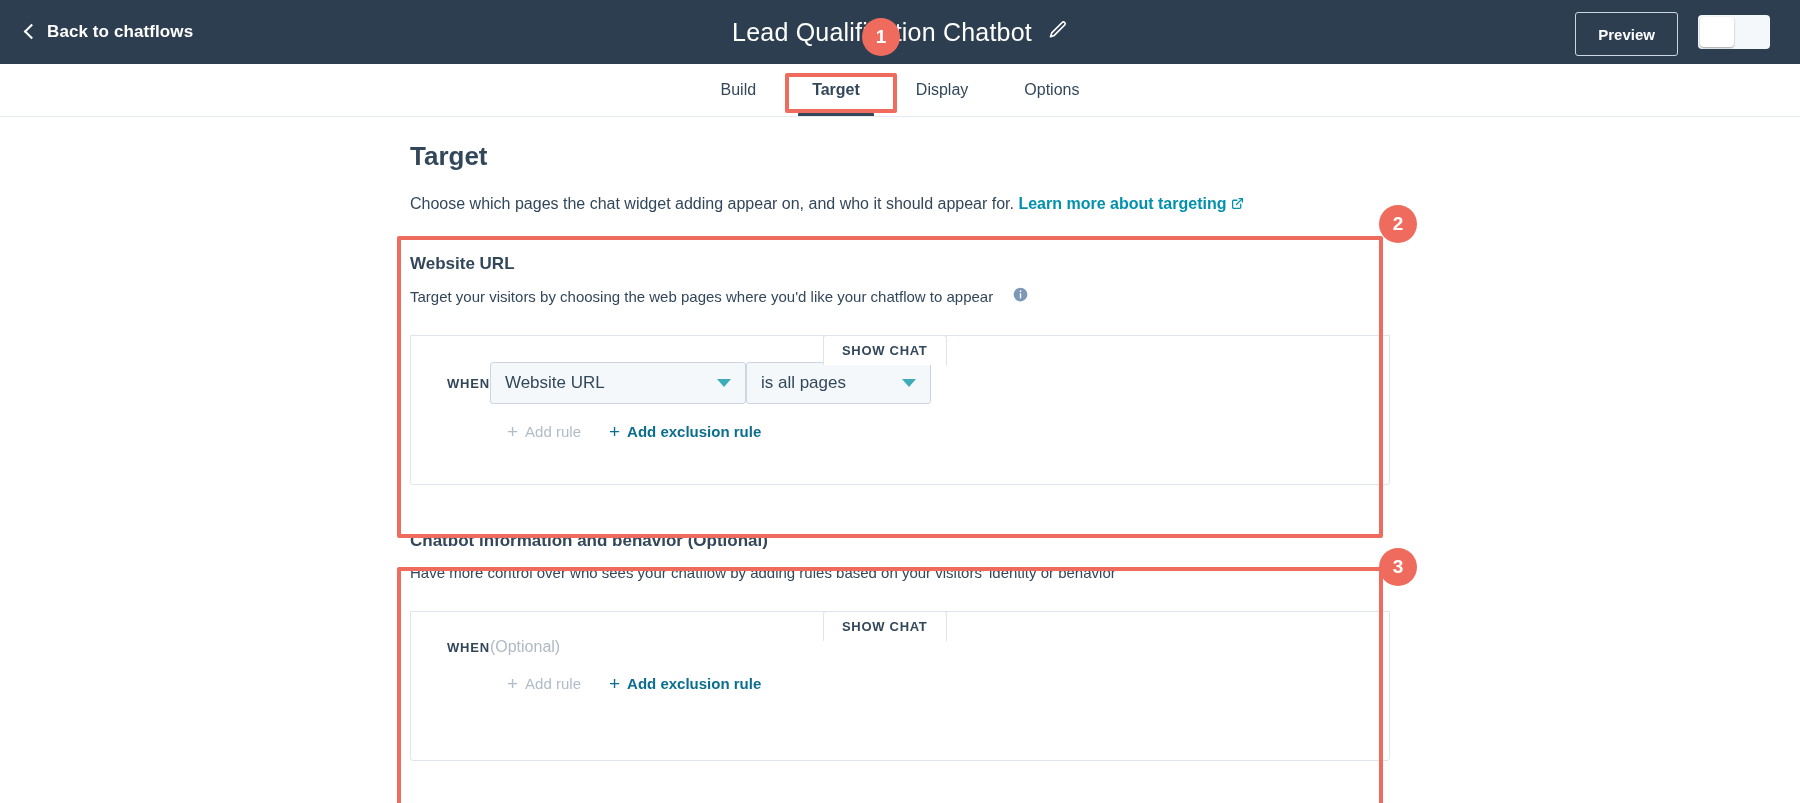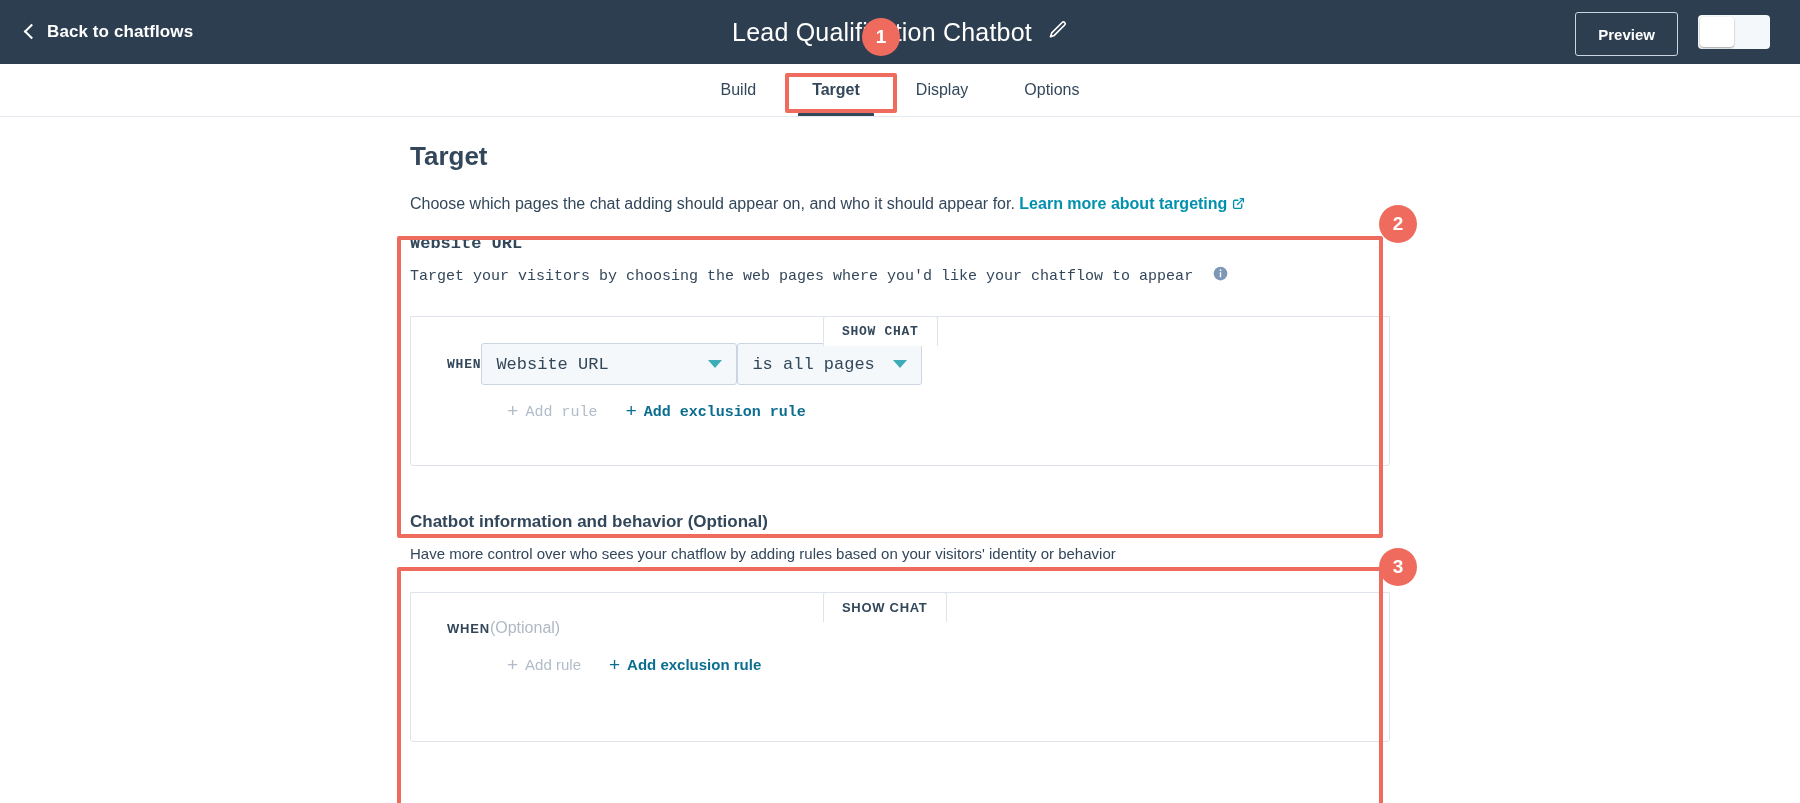--- a/index.html
+++ b/index.html
@@ -320,29 +320,29 @@
   <div class="tab">Display</div>
   <div class="tab">Options</div>
 </div>
 
 <div class="content">
   <div class="inner">
 
     <div class="page-title">Target</div>
 
     <div class="page-desc">
-      <span>Choose which pages the chat adding should appear on, and who it should appear for.</span>
+      <span>Choose which pages the chat widget adding appear on, and who it should appear for.</span>
       <a class="link"><span>Learn more about targeting</span><span class="ext-icon"><svg width="13" height="13" viewBox="0 0 24 24" fill="none" stroke="#0091ae" stroke-width="2.4" stroke-linecap="round" stroke-linejoin="round">
               <path d="M18 13v6a2 2 0 0 1-2 2H5a2 2 0 0 1-2-2V8a2 2 0 0 1 2-2h6"></path>
               <polyline points="15 3 21 3 21 9"></polyline>
               <line x1="10" y1="14" x2="21" y2="3"></line>
             </svg></span></a>
     </div>
 
-    <div class="section" style="margin-top:20px;font-family:Liberation Mono, monospace;">
+    <div class="section" style="margin-top:40px;">
       <div class="section-title">Website URL</div>
       <div class="section-desc">
         <span>Target your visitors by choosing the web pages where you'd like your chatflow to appear</span>
         <span class="info-icon">
           <svg width="15" height="15" viewBox="0 0 24 24">
               <circle cx="12" cy="12" r="11" fill="#7c98b6"></circle>
               <rect x="10.9" y="10" width="2.2" height="8" fill="#ffffff"></rect>
               <circle cx="12" cy="6.6" r="1.4" fill="#ffffff"></circle>
             </svg>
         </span>

